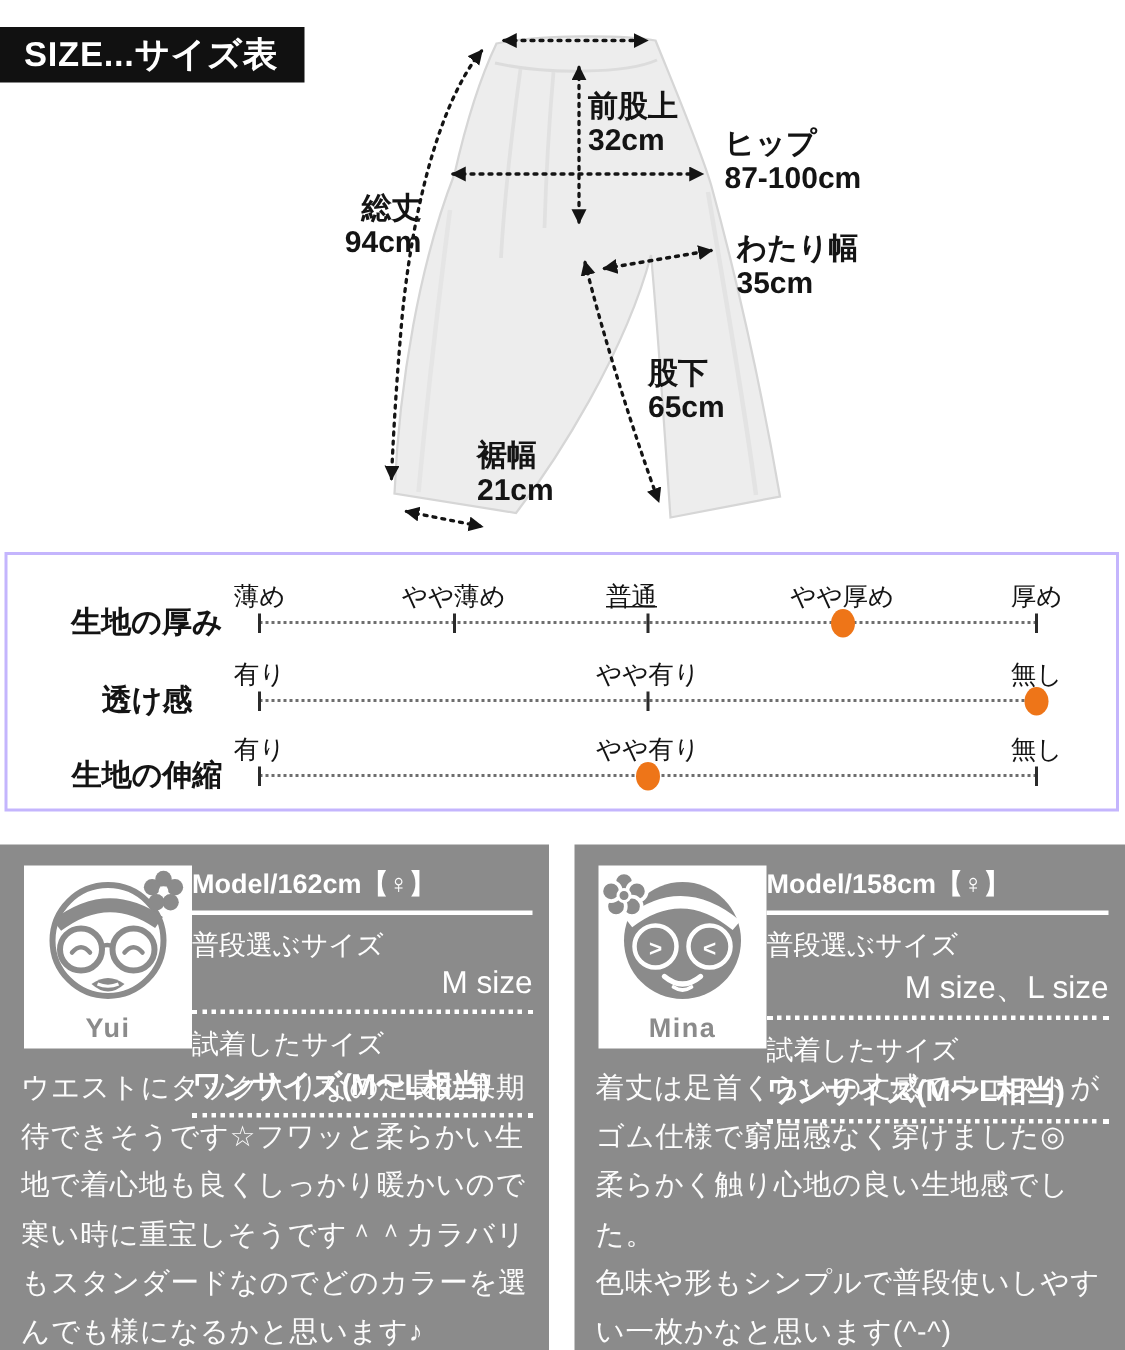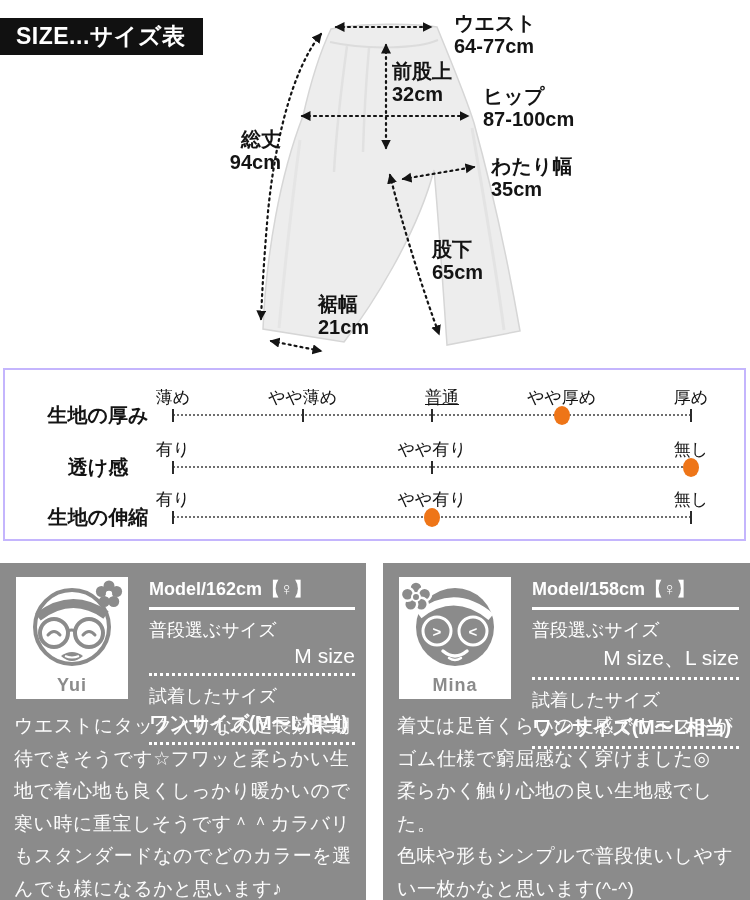--- a/index.html
+++ b/index.html
@@ -35,21 +35,21 @@
   .scale-tick{position:absolute;top:-6px;width:2px;height:13px;background:#2b2b2b;transform:translateX(-50%);}
   .scale-dot{position:absolute;top:-9px;width:16px;height:19px;border-radius:50%;transform:translateX(-50%);}
 
   
   .card{position:absolute;top:563px;height:337px;background:#8b8b8b;overflow:hidden;}
   .card-left{left:0;width:366px;}
   .card-right{left:383px;width:367px;}
   .avatar{position:absolute;left:16px;top:14px;width:112px;height:122px;background:#fff;}
   .avatar-name{position:absolute;left:0;bottom:3px;width:100%;text-align:center;
                font-weight:bold;font-size:18px;color:#8b8b8b;letter-spacing:1px;}
-  .mcol{position:absolute;left:149px;top:14px;right:11px;color:#fff;}
+  .mcol{position:absolute;left:128px;top:14px;right:11px;color:#fff;}
   .mtitle{font-weight:bold;font-size:18px;padding-bottom:6px;border-bottom:3px solid #fff;}
   .mlabel{font-size:18px;margin-top:8px;}
   .mvalue-r{font-weight:normal;font-size:21px;text-align:right;margin-top:2px;}
   .mvalue-l{font-weight:bold;font-size:20px;margin-top:2px;letter-spacing:-.5px;white-space:nowrap;}
   .dotsep{border-bottom:3px dotted #fff;margin-top:5px;}
   .review{position:absolute;left:14px;right:10px;top:147px;color:#fcfcfc;
           font-size:19px;line-height:32.5px;letter-spacing:.5px;
           word-break:break-all;overflow-wrap:anywhere;white-space:pre-line;}
 </style>
 </head>
@@ -79,24 +79,20 @@
       <path d="M 336,27 L 431,27" marker-start="url(#ah)" marker-end="url(#ah)"></path>
       <path d="M 386,45 L 386,148" marker-start="url(#ah)" marker-end="url(#ah)"></path>
       <path d="M 302,116 L 468,116" marker-start="url(#ah)" marker-end="url(#ah)"></path>
       <path d="M 321,34 C 290,72 274,150 268,212 C 264,258 262,294 261,319" marker-start="url(#ah)" marker-end="url(#ah)"></path>
       <path d="M 403,179 L 474,167" marker-start="url(#ah)" marker-end="url(#ah)"></path>
       <path d="M 390,175 C 403,228 425,296 439,334" marker-start="url(#ah)" marker-end="url(#ah)"></path>
       <path d="M 271,341 L 321,351" marker-start="url(#ah)" marker-end="url(#ah)"></path>
     </g>
   </svg>
 
-  <div class="meas m-waist">
-    <div>ウエスト</div>
-    <div class="v">64-77cm</div>
-  </div>
   <div class="meas m-rise">
     <div>前股上</div>
     <div class="v">32cm</div>
   </div>
   <div class="meas m-hip">
     <div>ヒップ</div>
     <div class="v">87-100cm</div>
   </div>
   <div class="meas m-total">
     <div>総丈</div>
@@ -117,21 +113,21 @@
 </div>
 
 <div class="fabric-box">
   <div class="scale-row" style="top:45px;">
     <div class="cat">生地の厚み</div>
     <div class="scale-line"></div>
   <div class="scale-opt" style="left: 168px;">薄め</div>
       <div class="scale-tick" style="left: 168px;"></div>
       <div class="scale-opt" style="left: 297.5px;">やや薄め</div>
       <div class="scale-tick" style="left: 297.5px;"></div>
-      <div class="scale-opt" style="left: 437px; text-decoration: underline;">普通</div>
+      <div class="scale-opt" style="left: 416px; text-decoration: underline;">普通</div>
       <div class="scale-tick" style="left: 427px;"></div>
       <div class="scale-opt" style="left: 556.5px;">やや厚め</div>
       <div class="scale-dot" style="background: rgb(238, 117, 24); left: 556.5px;"></div>
       <div class="scale-opt" style="left: 686px;">厚め</div>
       <div class="scale-tick" style="left: 686px;"></div>
     </div>
   <div class="scale-row" style="top:97px;">
     <div class="cat">透け感</div>
     <div class="scale-line"></div>
   <div class="scale-opt" style="left: 168px;">有り</div>

